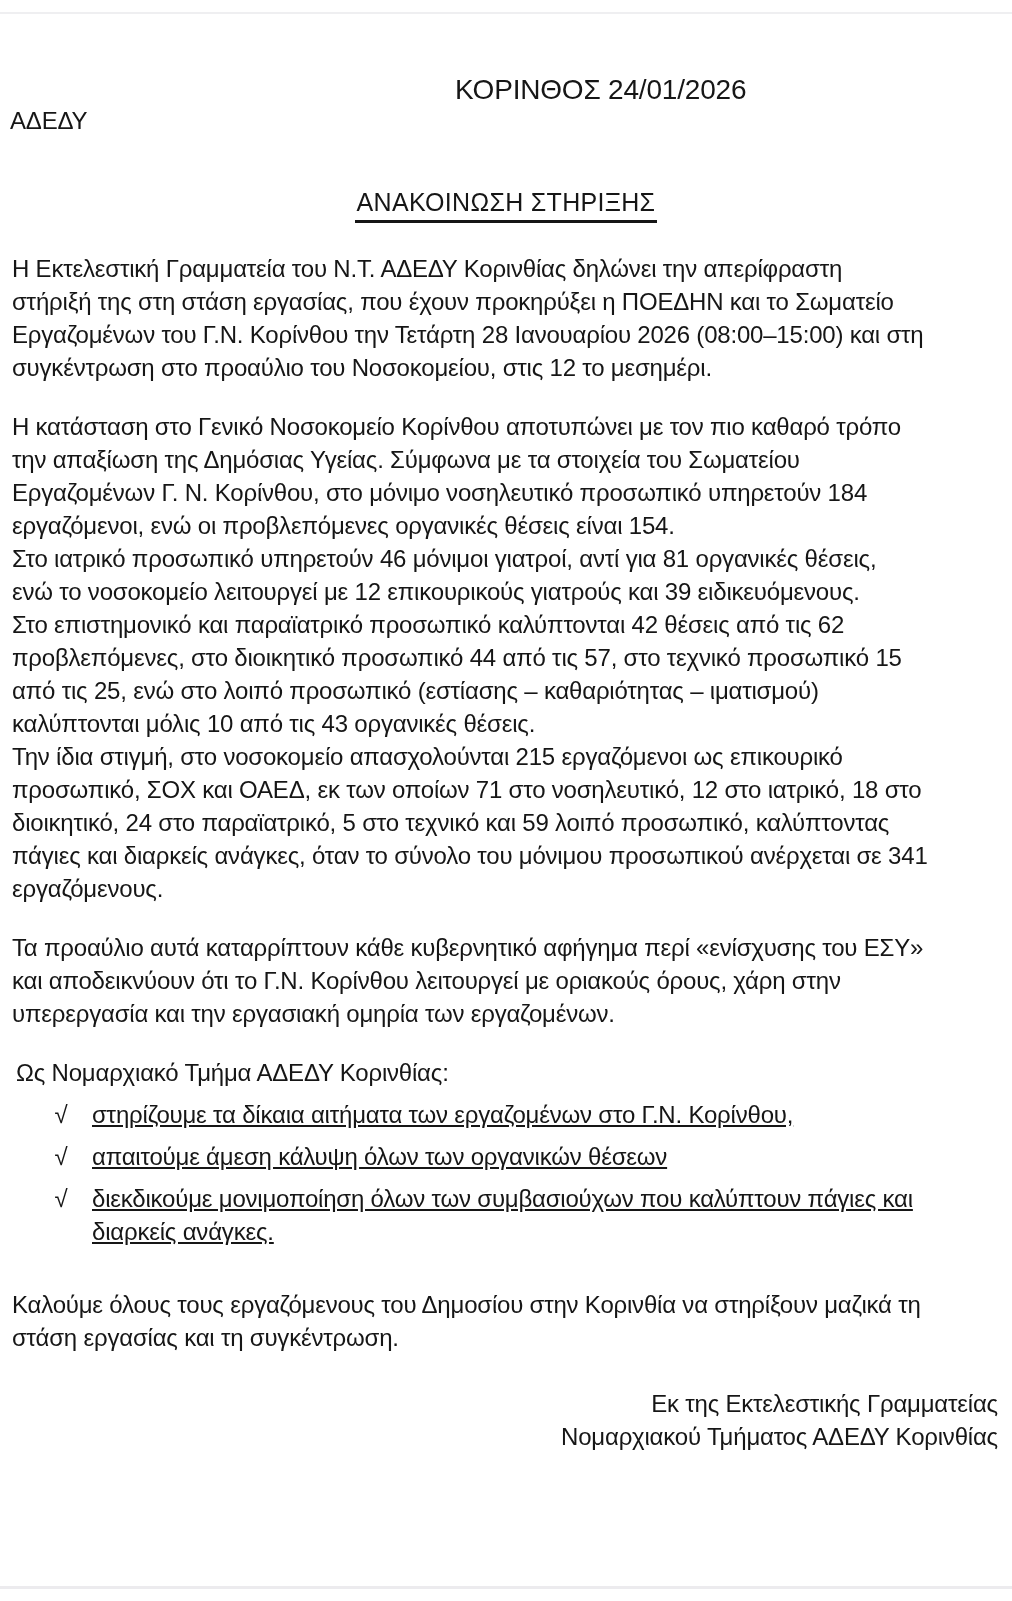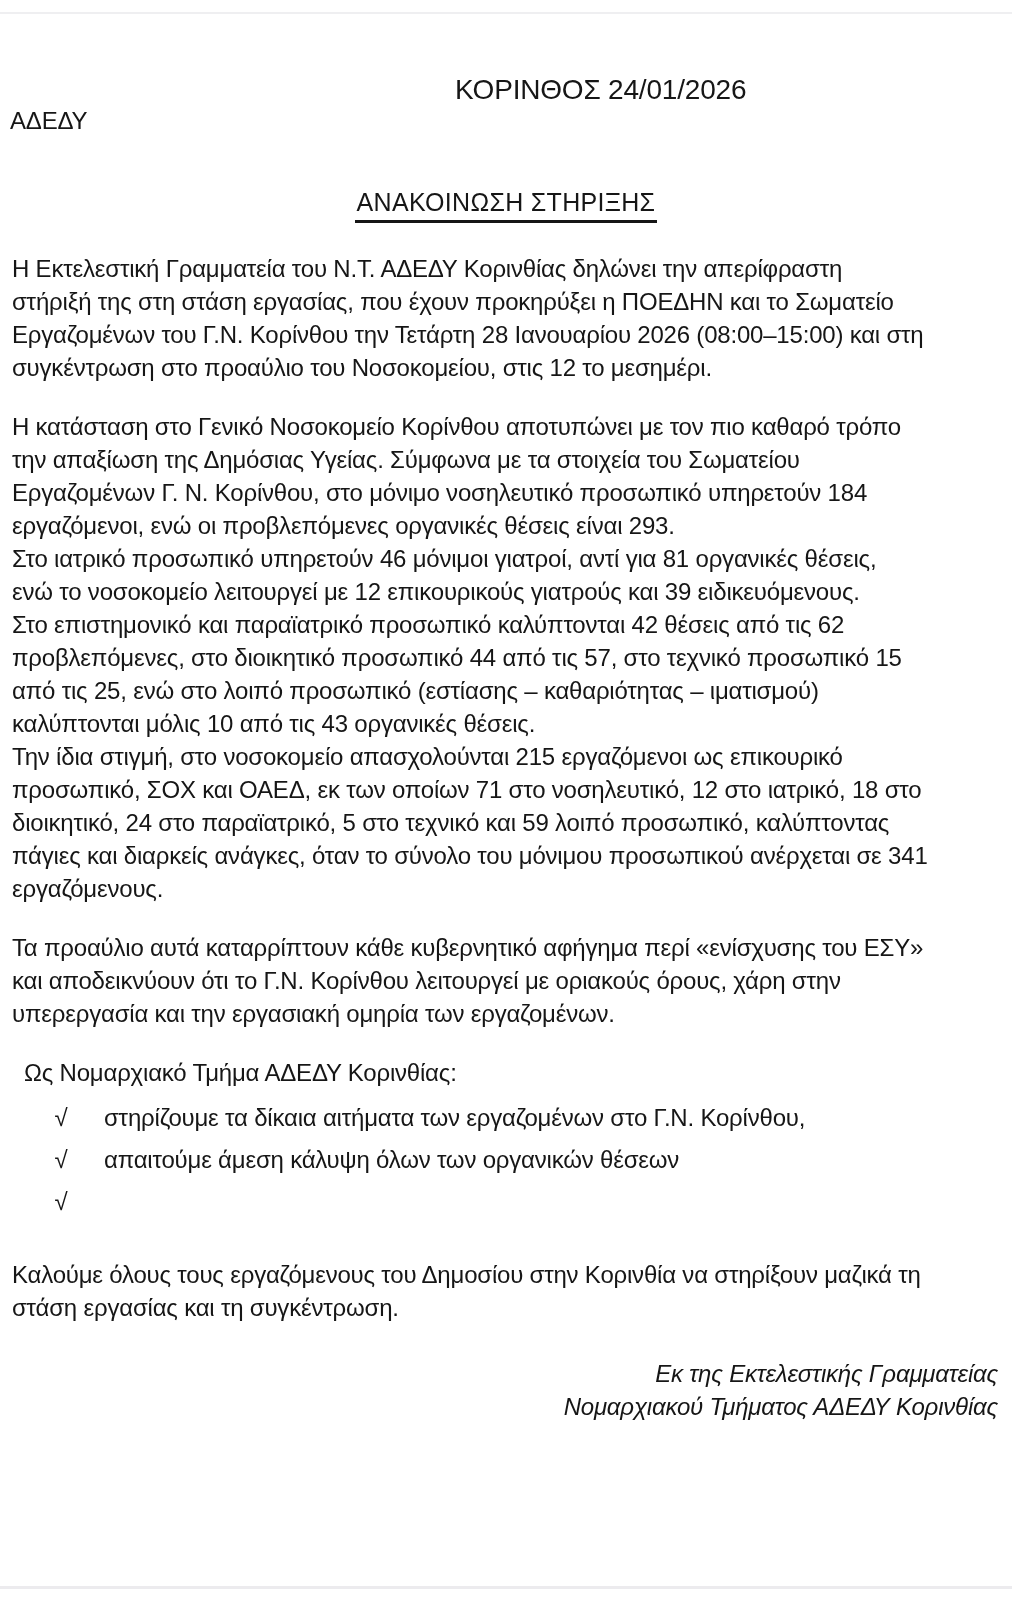--- a/index.html
+++ b/index.html
@@ -59,42 +59,42 @@
     position: absolute;
     left: 12px; top: 252px; right: 14px;
     font-size: 24px;
     line-height: 33px;
   }
   .para {
     margin: 0;
     white-space: pre-line;
   }
   .gap-after { margin-bottom: 26px; }
-  .list-intro { margin: 12px; }
+  .list-intro { margin: 4px; }
   .check-item {
     display: flex;
     align-items: flex-start;
     margin-top: 9px;
   }
   .check-mark {
     flex: 0 0 auto;
     margin-left: 38px;
     width: 22px;
     text-align: center;
   }
   .check-text {
-    margin-left: 32px;
+    margin-left: 20px;
     white-space: pre-line;
+    text-decoration: underline;
   }
   .closing { margin-top: 40px; }
   .signature {
     margin-top: 33px;
     text-align: right;
     white-space: pre-line;
-    font-style: italic;
   }
 </style>
 </head>
 <body>
 
 <div class="page">
 
   <div class="scan-line-top"></div>
 
   <div class="header-left">
@@ -110,21 +110,21 @@
   <div class="content">
 
     <p class="para gap-after">Η Εκτελεστική Γραμματεία του Ν.Τ. ΑΔΕΔΥ Κορινθίας δηλώνει την απερίφραστη
 στήριξή της στη στάση εργασίας, που έχουν προκηρύξει η ΠΟΕΔΗΝ και το Σωματείο
 Εργαζομένων του Γ.Ν. Κορίνθου την Τετάρτη 28 Ιανουαρίου 2026 (08:00–15:00) και στη
 συγκέντρωση στο προαύλιο του Νοσοκομείου, στις 12 το μεσημέρι.</p>
 
     <p class="para">Η κατάσταση στο Γενικό Νοσοκομείο Κορίνθου αποτυπώνει με τον πιο καθαρό τρόπο
 την απαξίωση της Δημόσιας Υγείας. Σύμφωνα με τα στοιχεία του Σωματείου
 Εργαζομένων Γ. Ν. Κορίνθου, στο μόνιμο νοσηλευτικό προσωπικό υπηρετούν 184
-εργαζόμενοι, ενώ οι προβλεπόμενες οργανικές θέσεις είναι 293.</p>
+εργαζόμενοι, ενώ οι προβλεπόμενες οργανικές θέσεις είναι 154.</p>
 
     <p class="para">Στο ιατρικό προσωπικό υπηρετούν 46 μόνιμοι γιατροί, αντί για 81 οργανικές θέσεις,
 ενώ το νοσοκομείο λειτουργεί με 12 επικουρικούς γιατρούς και 39 ειδικευόμενους.
 Στο επιστημονικό και παραϊατρικό προσωπικό καλύπτονται 42 θέσεις από τις 62
 προβλεπόμενες, στο διοικητικό προσωπικό 44 από τις 57, στο τεχνικό προσωπικό 15
 από τις 25, ενώ στο λοιπό προσωπικό (εστίασης – καθαριότητας – ιματισμού)
 καλύπτονται μόλις 10 από τις 43 οργανικές θέσεις.</p>
 
     <p class="para gap-after">Την ίδια στιγμή, στο νοσοκομείο απασχολούνται 215 εργαζόμενοι ως επικουρικό
 προσωπικό, ΣΟΧ και ΟΑΕΔ, εκ των οποίων 71 στο νοσηλευτικό, 12 στο ιατρικό, 18 στο
@@ -144,20 +144,22 @@
         <span class="check-text">στηρίζουμε τα δίκαια αιτήματα των εργαζομένων στο Γ.Ν. Κορίνθου,</span>
       </div>
 
       <div class="check-item">
         <span class="check-mark">√</span>
         <span class="check-text">απαιτούμε άμεση κάλυψη όλων των οργανικών θέσεων</span>
       </div>
 
       <div class="check-item">
         <span class="check-mark">√</span>
+        <span class="check-text">διεκδικούμε μονιμοποίηση όλων των συμβασιούχων που καλύπτουν πάγιες και
+διαρκείς ανάγκες.</span>
       </div>
     </div>
 
     <p class="para closing">Καλούμε όλους τους εργαζόμενους του Δημοσίου στην Κορινθία να στηρίξουν μαζικά τη
 στάση εργασίας και τη συγκέντρωση.</p>
 
     <div class="signature">Εκ της Εκτελεστικής Γραμματείας
 Νομαρχιακού Τμήματος ΑΔΕΔΥ Κορινθίας</div>
 
   </div>

